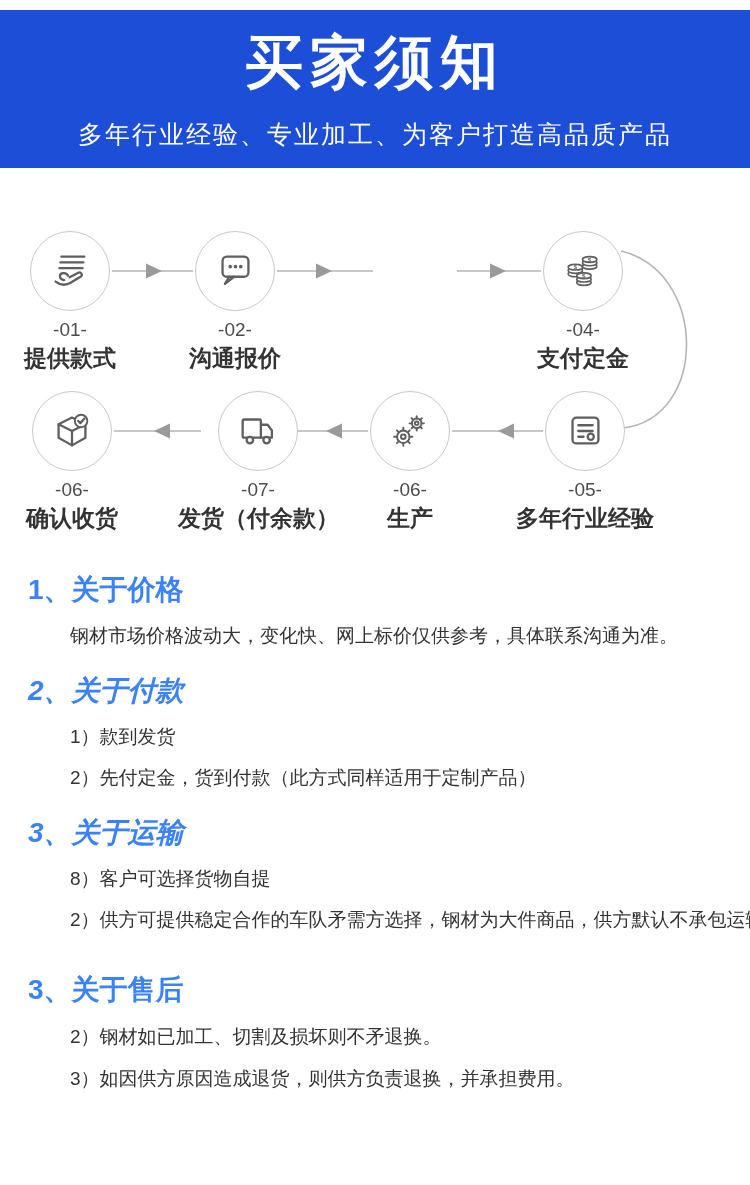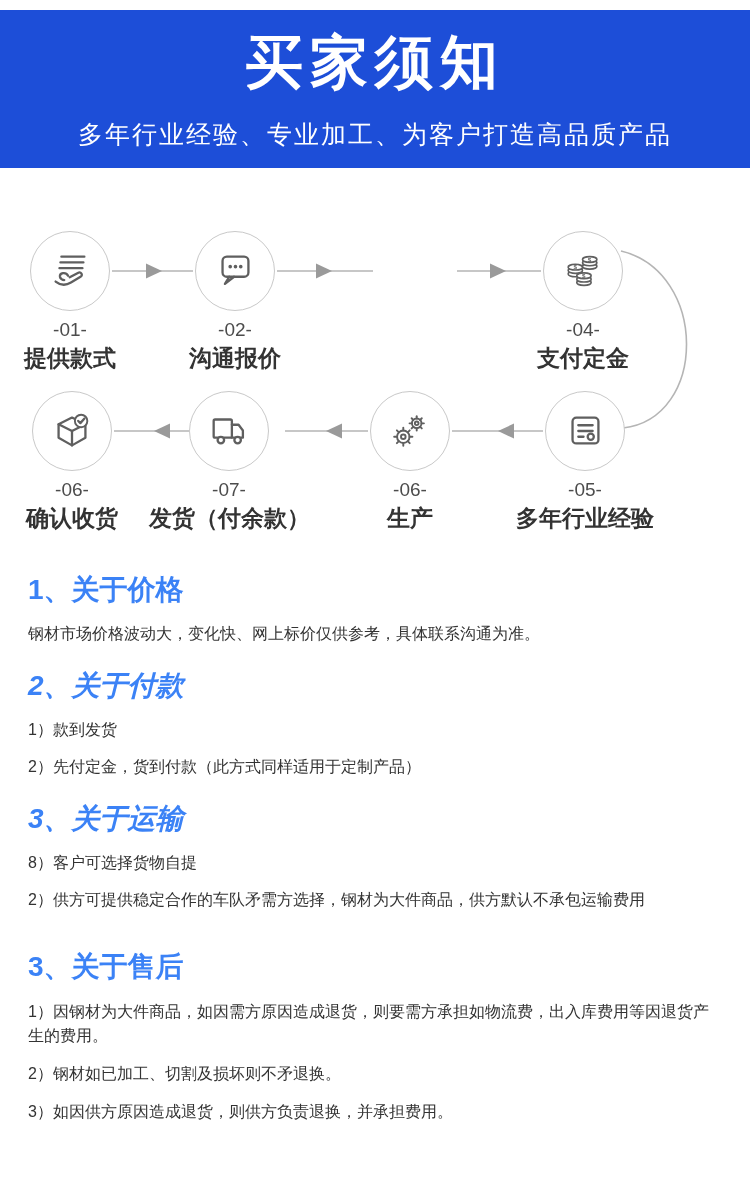--- a/index.html
+++ b/index.html
@@ -25,21 +25,21 @@
   .step-num { margin-top:8px; font-size:19px; color:#4c4c4c; }
   .step-label { margin-top:2px; font-size:23px; font-weight:bold;
     color:#333; white-space:nowrap; }
   .icon-stroke { fill:none; stroke:#5f5f5f; stroke-width:2.4;
     stroke-linecap:round; stroke-linejoin:round; }
   .icon-fill { fill:#5f5f5f; stroke:none; }
 
   
   .sections { padding:0 28px 0 28px; }
   .sec-heading { font-size:28px; font-weight:bold; color:#3b82f6; }
-  .sec-item { font-size:16px; color:#333; margin-top:13px; line-height:1.5; }
+  .sec-item { font-size:19px; color:#333; margin-top:13px; line-height:1.5;margin-left:42px; }
   .nowrap { white-space:nowrap; }
   .mt20 { margin-top:20px; } .mt30 { margin-top:21px;font-style:italic; } .mt36 { margin-top:36px; }
   .mt14 { margin-top:14px; }
 </style>
 </head>
 <body>
 
 <div class="banner">
   <div class="banner-title">买家须知</div>
   <div class="banner-sub">多年行业经验、专业加工、为客户打造高品质产品</div>
@@ -162,21 +162,21 @@
             <line x1="27.5" y1="19.5" x2="25.7" y2="21.3"></line>
           <line x1="31" y1="21" x2="31" y2="23.5"></line>
             <line x1="34.5" y1="19.5" x2="36.3" y2="21.3"></line>
         </g>
       </svg>
     </div>
     <div class="step-num">-06-</div>
     <div class="step-label">生产</div>
   </div>
 
-  <div class="step" style="left:149px; top:215px;">
+  <div class="step" style="left:178px; top:215px;">
     <div class="step-circle">
       <svg viewBox="0 0 48 48">
         <g class="icon-stroke">
           <rect x="8" y="12" width="19" height="19" rx="1.5"></rect>
           <path d="M27 17.5 h7 l4.5 6 v7.5 h-11.5"></path>
           <circle cx="15.5" cy="33.5" r="3.4" fill="#fff"></circle>
           <circle cx="33" cy="33.5" r="3.4" fill="#fff"></circle>
         </g>
       </svg>
     </div>
@@ -215,18 +215,17 @@
   </div>
 
   <div>
     <div class="sec-heading mt30">3、关于运输</div>
     <div class="sec-item">8）客户可选择货物自提</div>
     <div class="sec-item nowrap">2）供方可提供稳定合作的车队矛需方选择，钢材为大件商品，供方默认不承包运输费用</div>
   </div>
 
   <div>
     <div class="sec-heading mt36">3、关于售后</div>
-    <div class="sec-item mt14">1）因钢材为大件商品，如因需方原因造成退货，则要需方承担如物流费，出入库费用等因退货产生的费用。</div>
     <div class="sec-item mt14">2）钢材如已加工、切割及损坏则不矛退换。</div>
     <div class="sec-item mt14">3）如因供方原因造成退货，则供方负责退换，并承担费用。</div>
 
   </div>
 </div>
 
 </body></html>

